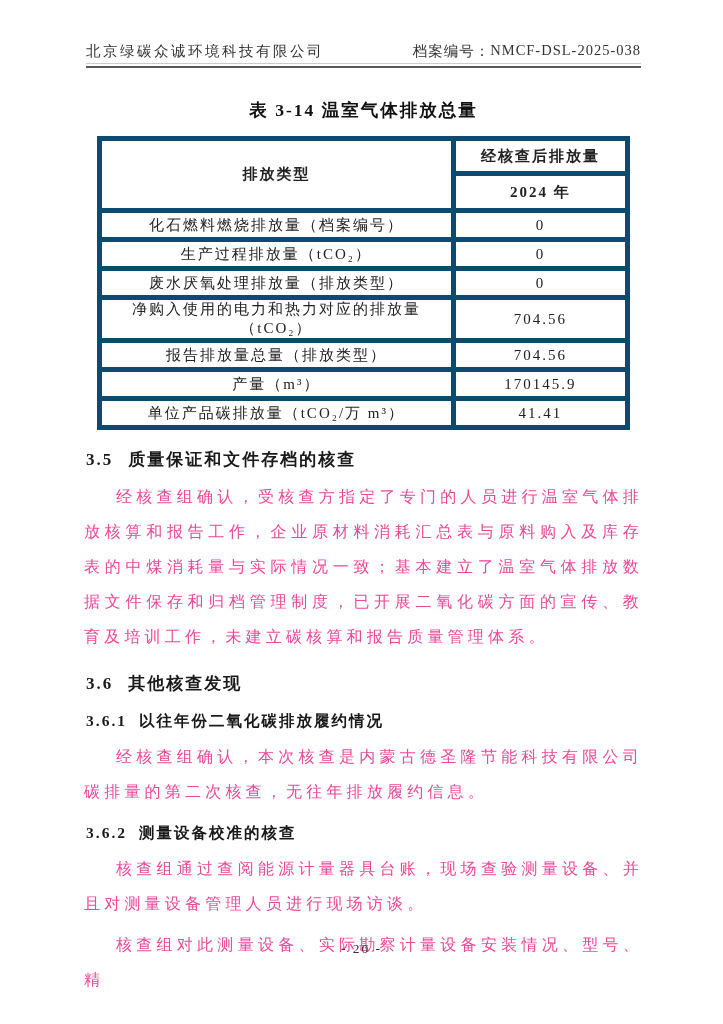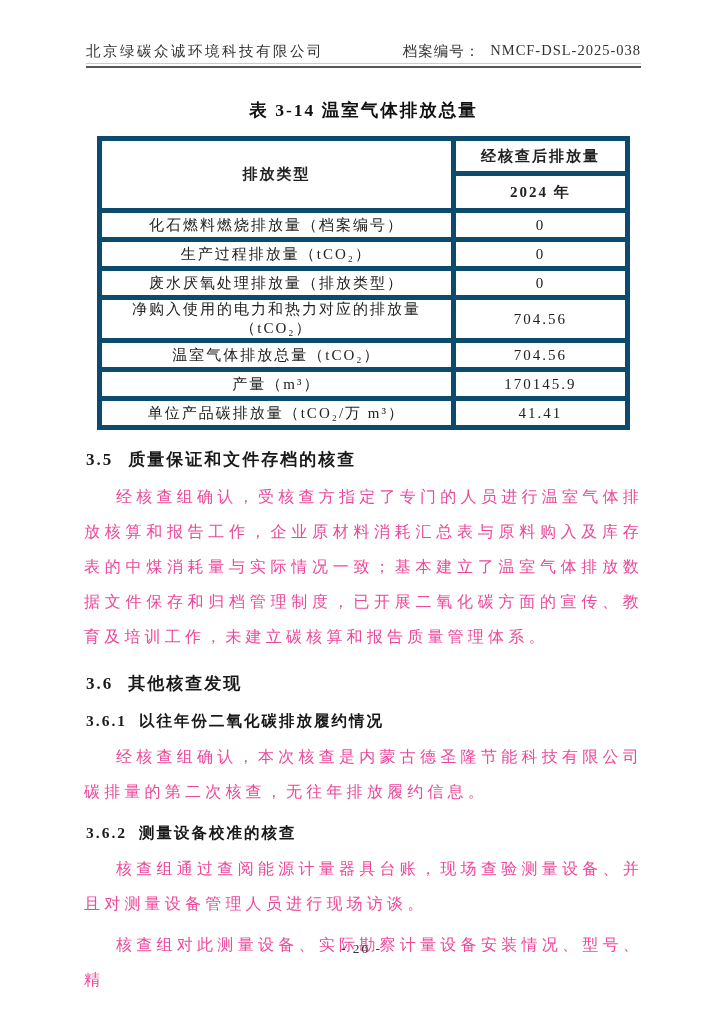--- a/index.html
+++ b/index.html
@@ -18,21 +18,21 @@
   .doc-header {
     position: absolute;
     top: 42px; left: 86px; right: 82px;
     display: flex;
     justify-content: space-between;
     align-items: baseline;
     font-size: 14.5px;
     color: #333;
   }
   .doc-header .company { letter-spacing: 2.5px; }
-  .doc-header .archive { display: flex; gap: 10px; letter-spacing: 1px; }
+  .doc-header .archive { display: flex; letter-spacing: 1px; }
   .header-rule {
     position: absolute;
     top: 63px; left: 86px; right: 82px;
     height: 5px;
     border-top: 1px solid #cccccc;
     border-bottom: 2px solid #565656;
   }
   
   .content { position: absolute; top: 86px; left: 84px; right: 80px; }
   .table-title {
@@ -147,21 +147,21 @@
         </tr>
         <tr class="data-row">
           <td>废水厌氧处理排放量（排放类型）</td>
           <td class="num">0</td>
         </tr>
         <tr class="data-row">
           <td>净购入使用的电力和热力对应的排放量（tCO₂）</td>
           <td class="num">704.56</td>
         </tr>
         <tr class="data-row">
-          <td>温室气体排放总量（tCO₂）</td>
+          <td>报告排放量总量（排放类型）</td>
           <td class="num">704.56</td>
         </tr>
         <tr class="data-row">
           <td>产量（m³）</td>
           <td class="num">170145.9</td>
         </tr>
         <tr class="data-row">
           <td>单位产品碳排放量（tCO₂/万 m³）</td>
           <td class="num">41.41</td>
         </tr>

